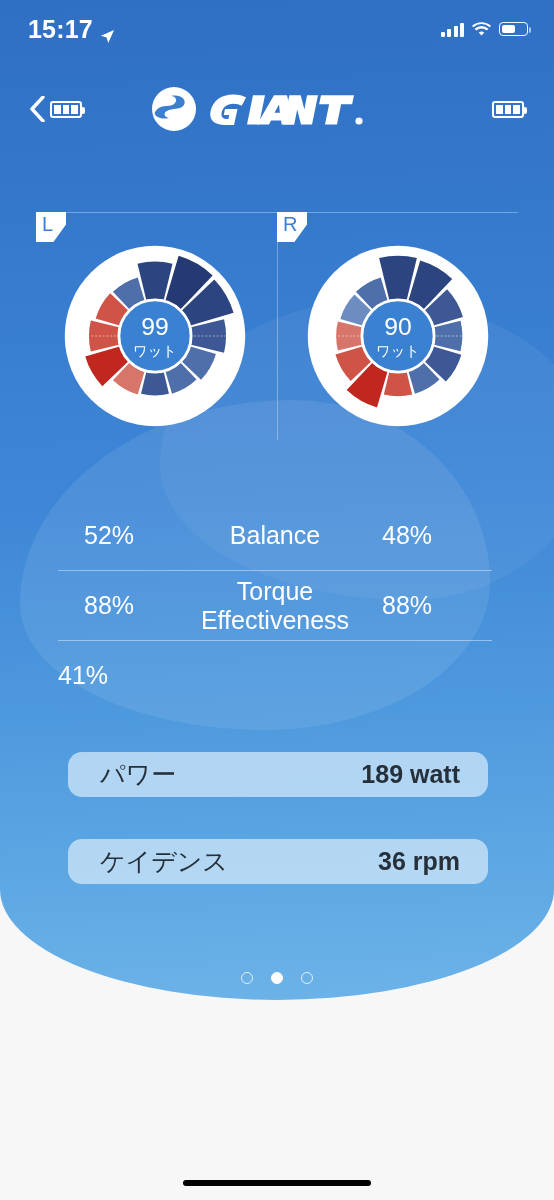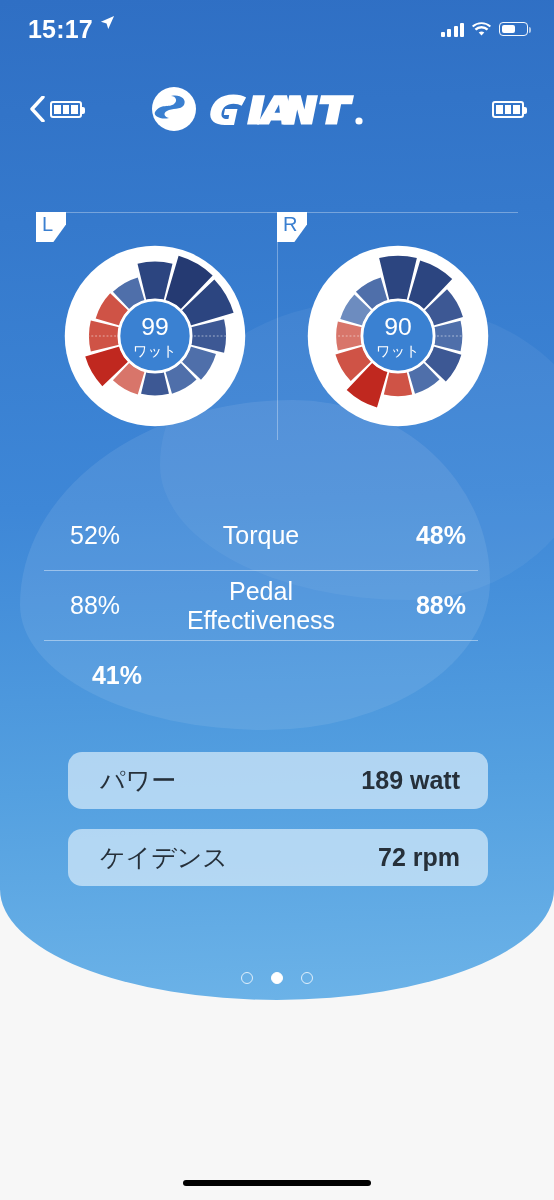--- a/index.html
+++ b/index.html
@@ -30,21 +30,21 @@
   .wm2{ left:160px; top:300px; width:430px; height:300px;
         border-radius:50% 50% 42% 58% / 55% 48% 52% 45%;
         background:rgba(255,255,255,.05); }
 
   
   #status-bar{
     position:absolute; left:0; top:0; width:554px; height:58px;
     display:flex; align-items:center; justify-content:space-between;
     padding:0 26px 0 28px; color:#fff; z-index:6;
   }
-  #status-left{ display:flex; align-items:flex-start; gap:7px; }
+  #status-left{ display:flex; align-items:flex-end; gap:7px; }
   .clock{ font-size:25px; font-weight:600; letter-spacing:.2px; }
   .loc-arrow{ width:15px; height:15px; }
   #status-right{ display:flex; align-items:center; gap:8px; }
   .sig{ display:flex; align-items:flex-end; gap:2.5px; height:15px; }
   .sig i{ width:4px; background:#fff; border-radius:1px; display:block; }
   .sig i:nth-child(1){ height:5px; }
   .sig i:nth-child(2){ height:8px; }
   .sig i:nth-child(3){ height:11px; }
   .sig i:nth-child(4){ height:14px; }
   .batt-sys{
@@ -91,38 +91,38 @@
     font-size:20px; color:#3a7fd0; font-weight:400; line-height:1;
   }
   #tag-left{ left:36px; }
   #tag-right{ left:277px; }
 
   .pedal-dial{ position:absolute; top:36px; width:190px; height:190px; }
   #dial-left{ left:60px; }
   #dial-right{ left:303px; }
 
   
-  #metrics{ position:absolute; left:44px; top:500px; width:434px; z-index:5; }
+  #metrics{ position:absolute; left:58px; top:500px; width:434px; z-index:5; }
   .metric-row{
     display:flex; align-items:center; height:70px;
     color:#fff; font-size:25px; font-weight:400;
   }
   .metric-row + .metric-row{ border-top:1px solid rgba(255,255,255,.42); }
   .m-left{ width:110px; text-align:left; padding-left:26px; }
   .m-name{ flex:1; text-align:center; }
-  .m-right{ width:110px; text-align:right; padding-right:12px;font-weight:bold; }
+  .m-right{ width:110px; text-align:left; padding-right:12px; }
 
   
   #info-pills{ position:absolute; left:68px; top:752px; width:420px; z-index:5; }
   .pill{
-    height:57px; border-radius:14px; background:rgba(214,234,250,.72);
+    height:45px; border-radius:14px; background:rgba(214,234,250,.72);
     display:flex; align-items:center; justify-content:space-between;
     padding:0 28px 0 32px; color:#26303a; font-size:25px;
   }
-  .pill + .pill{ margin-top:20px; }
+  .pill + .pill{ margin-top:42px; }
   .pill-value{ font-weight:700; }
 
   
   #page-dots{
     position:absolute; left:0; top:972px; width:554px;
     display:flex; align-items:center; justify-content:center; gap:18px; z-index:7;
   }
   .dot{ width:12px; height:12px; border-radius:50%; border:1.4px solid rgba(255,255,255,.78); }
   .dot.active{ background:#fff; border-color:#fff; }
 
@@ -249,41 +249,41 @@
       <line x1="13" y1="100" x2="187" y2="100" stroke="rgba(255,255,255,.55)" stroke-width="1" stroke-dasharray="2 2"></line>
       <circle cx="100" cy="100" r="38" fill="#3a81d2" stroke="#ffffff" stroke-width="3"></circle>
       <text x="100" y="99" text-anchor="middle" font-family="&quot;Liberation Sans&quot;, sans-serif" font-size="26" fill="#ffffff">90</text>
       <text x="100" y="121" text-anchor="middle" font-family="&quot;Liberation Sans&quot;, sans-serif" font-size="15" fill="#ffffff">ワット</text>
     </svg>
 </div>
 
 <div id="metrics">
     <div class="metric-row">
       <div class="m-left">52%</div>
-      <div class="m-name">Torque</div>
+      <div class="m-name">Balance</div>
       <div class="m-right">48%</div>
     </div>
     <div class="metric-row">
       <div class="m-left">88%</div>
-      <div class="m-name">Pedal Effectiveness</div>
+      <div class="m-name">Torque Effectiveness</div>
       <div class="m-right">88%</div>
     </div>
     <div class="metric-row">
       <div class="m-right">41%</div>
     </div>
   </div>
 
 <div id="info-pills">
     <div class="pill">
       <span class="pill-label">パワー</span>
       <span class="pill-value">189 watt</span>
     </div>
     <div class="pill">
       <span class="pill-label">ケイデンス</span>
-      <span class="pill-value">72 rpm</span>
+      <span class="pill-value">36 rpm</span>
     </div>
   </div>
 
 <div id="page-dots">
     <span class="dot"></span>
     <span class="dot active"></span>
     <span class="dot"></span>
   </div>
 
 <div id="control-bar">

